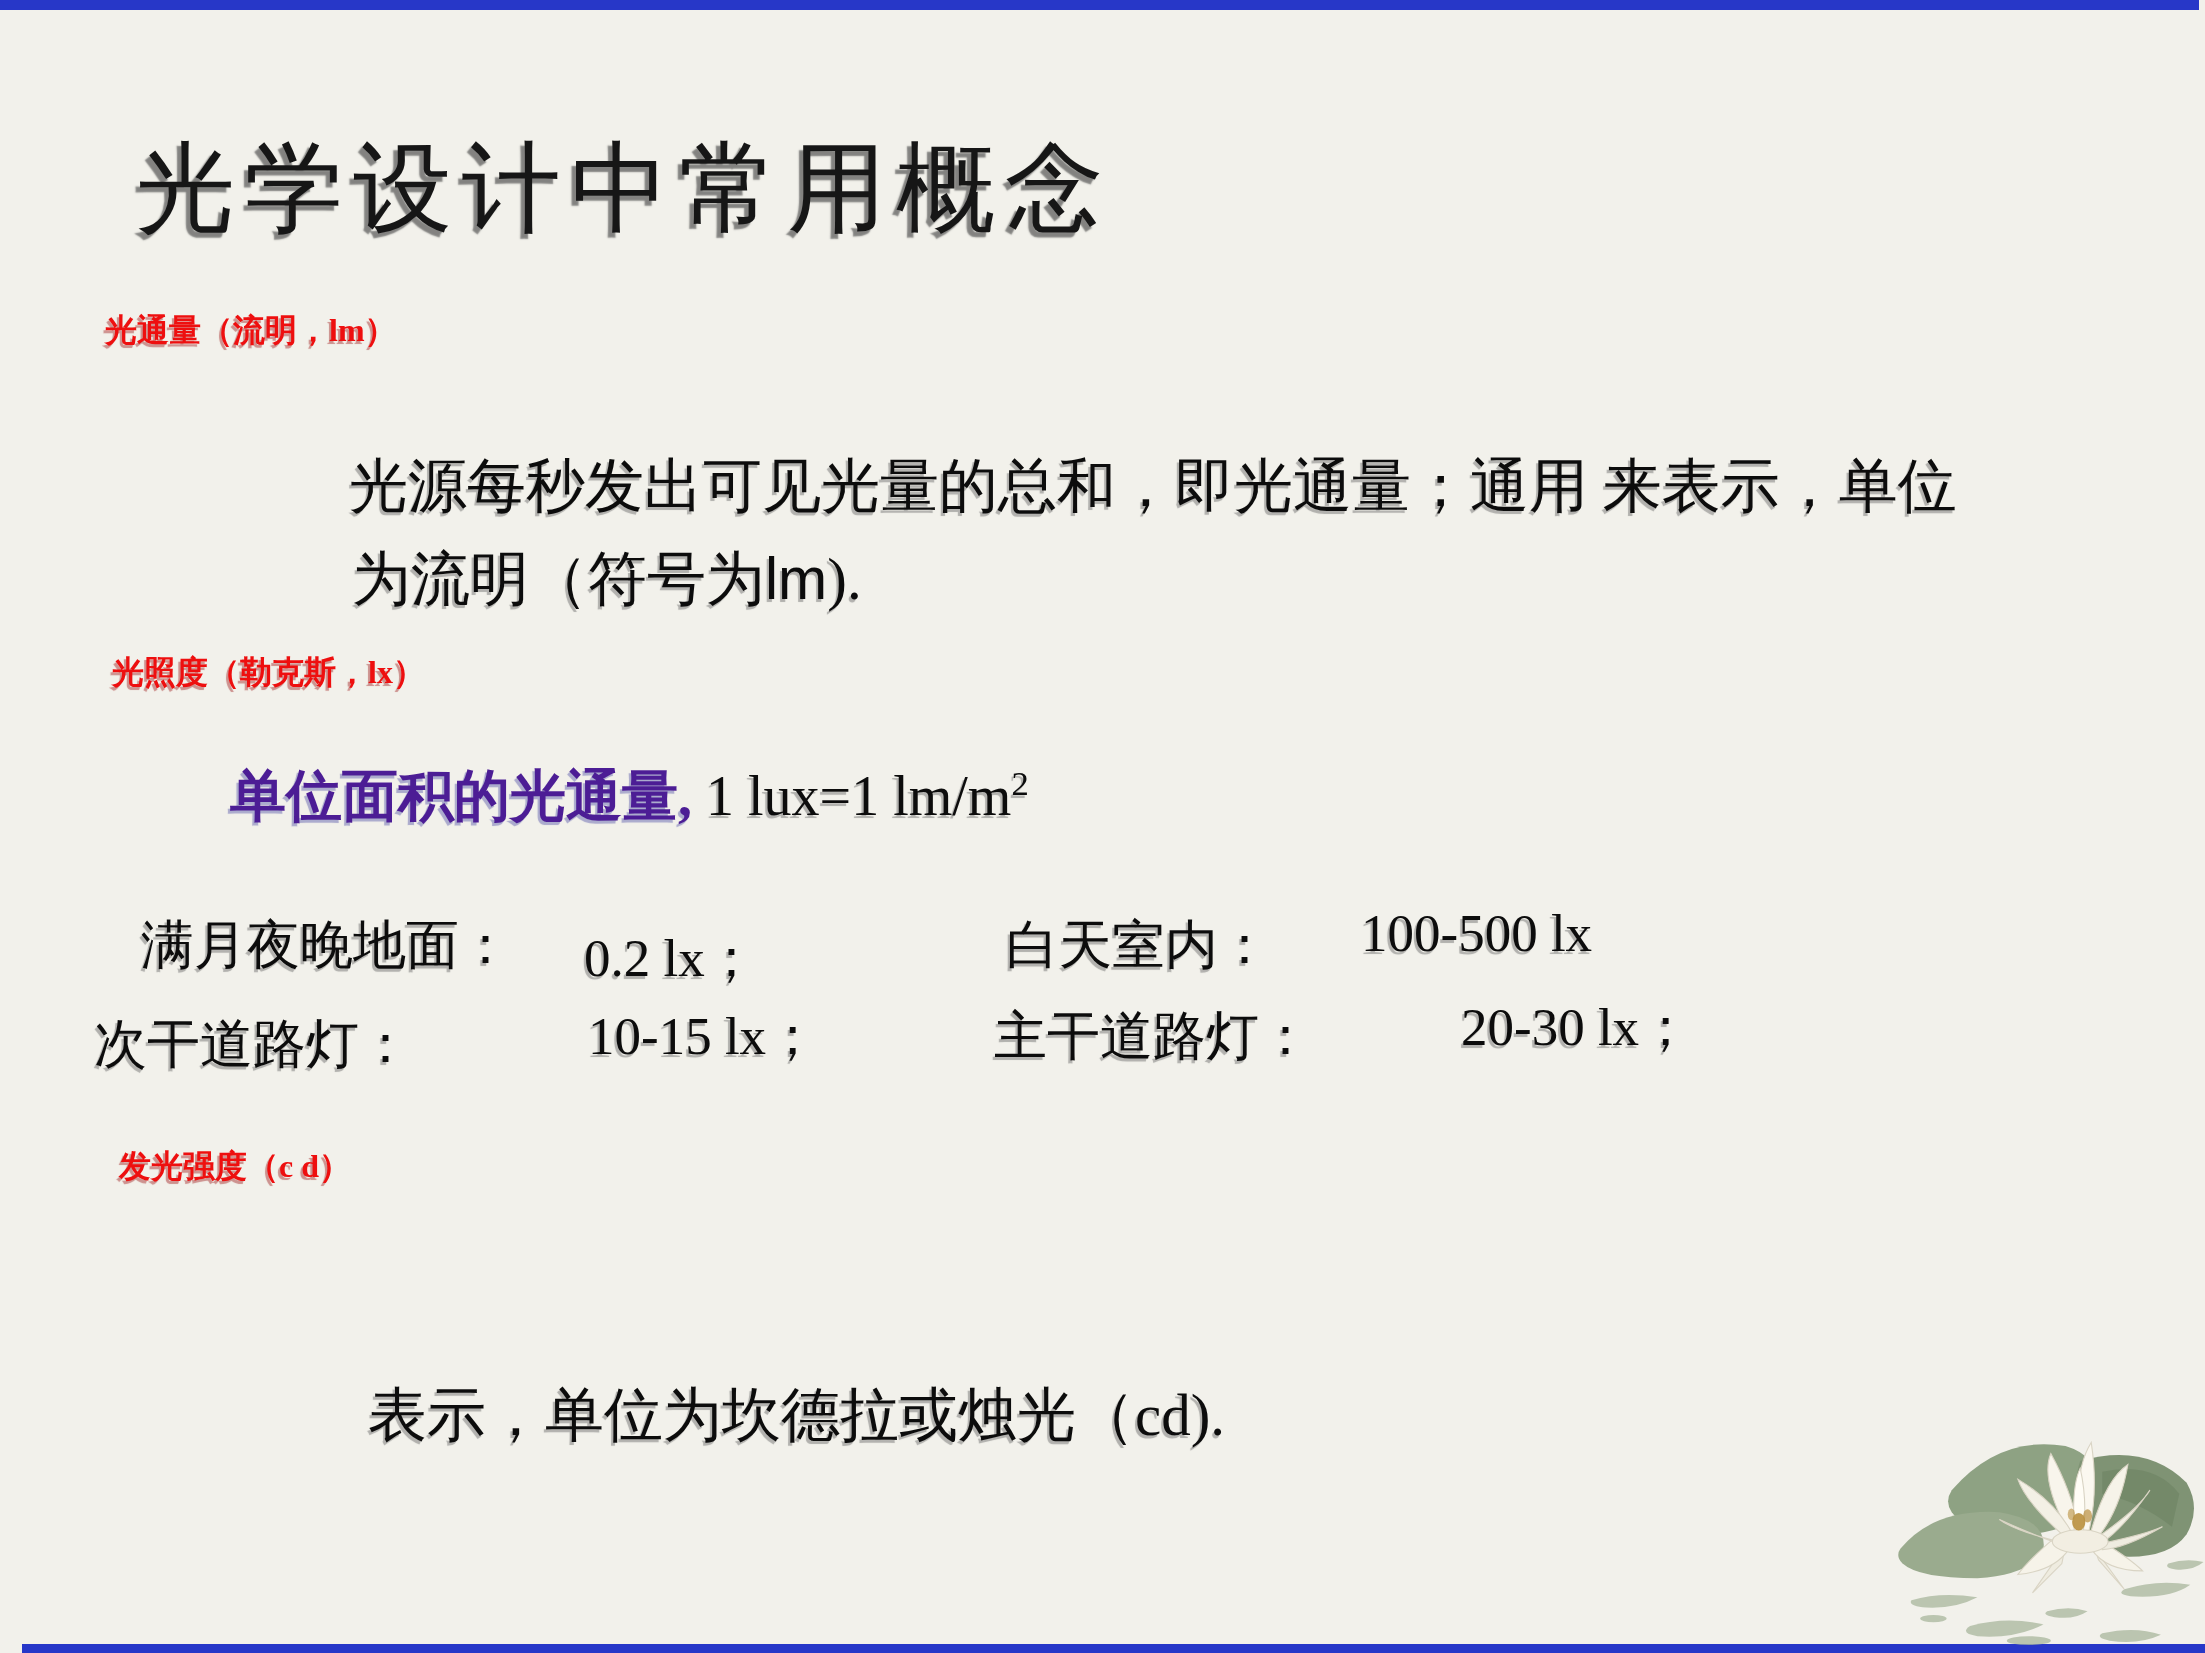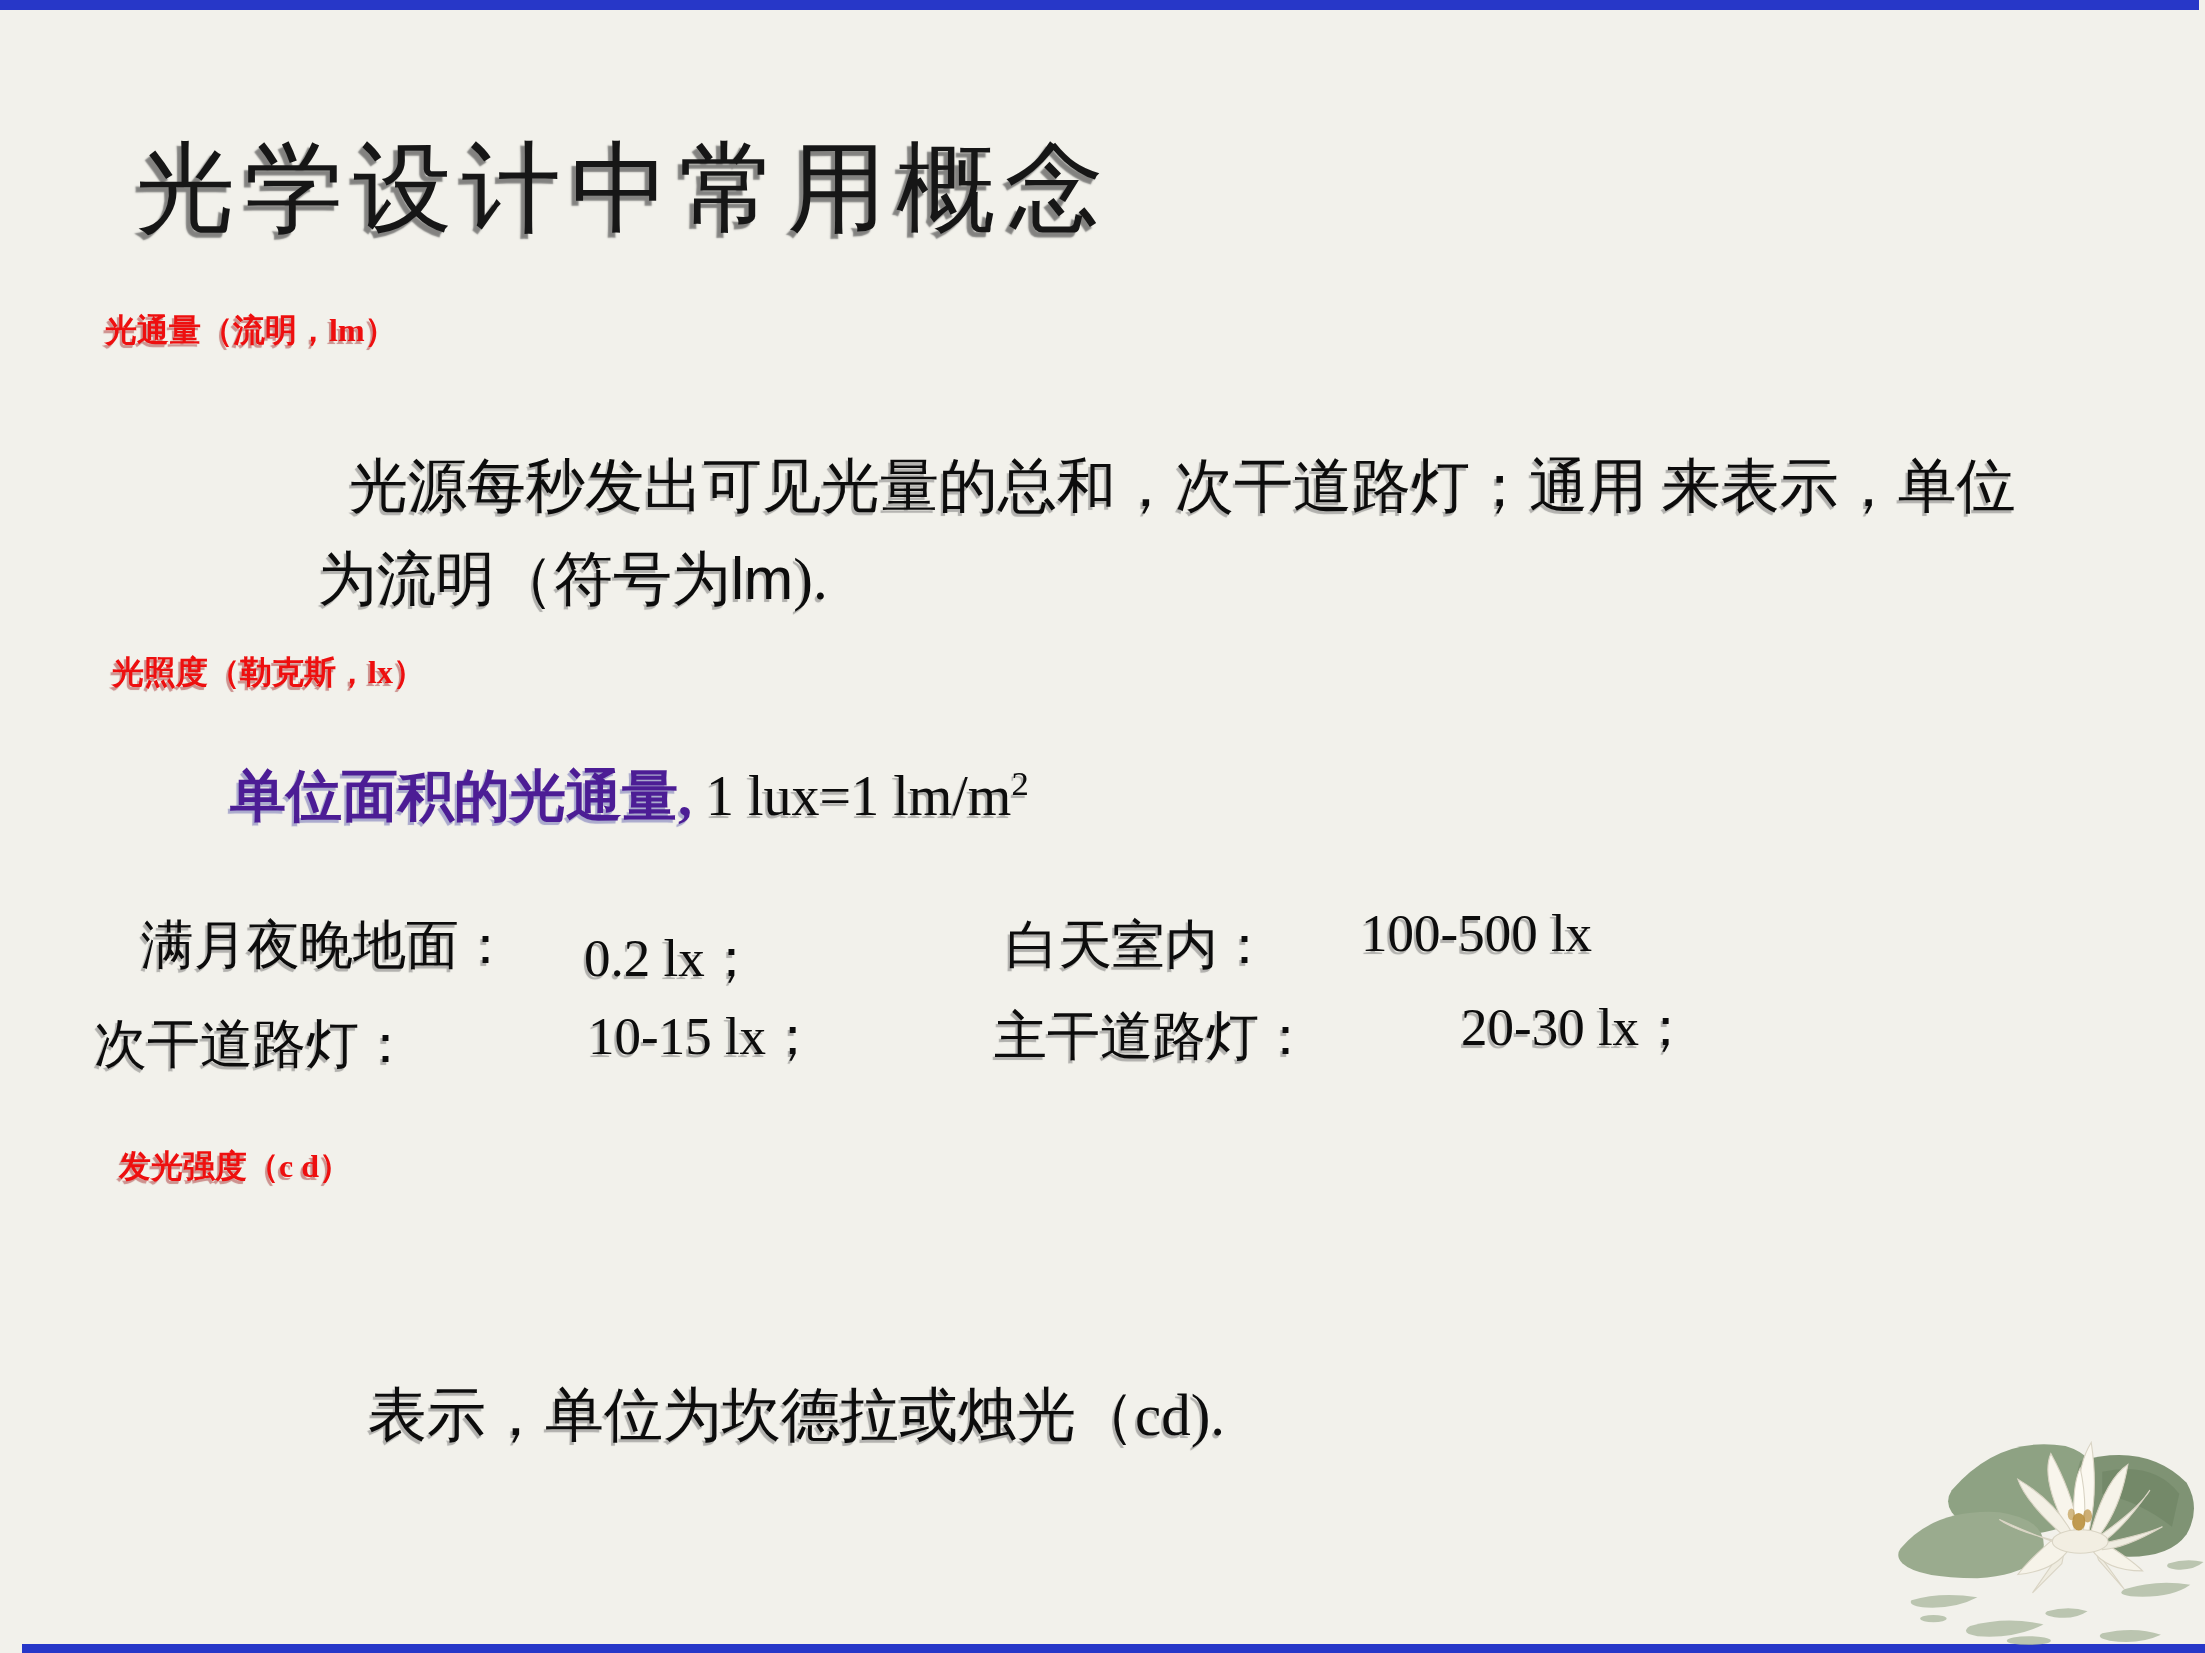--- a/index.html
+++ b/index.html
@@ -30,21 +30,21 @@
   }
   .h-flux{left:105px;top:309px;}
   .h-illum{left:112px;top:651px;}
   .h-intensity{left:119px;top:1145px;}
 
   .body-text{
     color:#0c0c0c;font-size:59px;
     text-shadow:-2.2px 2.9px 0.7px rgba(100,100,100,0.45);
   }
   .p1-l1{left:349px;top:447px;}
-  .p1-l2{left:318px;top:540px;}
+  .p1-l2{left:352px;top:540px;}
   .p3-l1{left:382px;top:1283px;}
   .p3-l2{left:368px;top:1376px;}
   .sans-sym{font-family:"Liberation Sans","DejaVu Sans",sans-serif;}
 
   .def-line{left:230px;top:759px;font-size:56px;}
   .blue-text{
     color:#4c1d95;font-weight:bold;
     text-shadow:-2.2px 2.9px 0.7px rgba(40,40,150,0.35);
     margin-top:12px;
   }
@@ -68,21 +68,21 @@
 <body>
 
 <div class="slide">
 
   <div class="accent-bar top"></div>
   <div class="accent-bar bottom"></div>
 
   <div class="abs slide-title">光学设计中常用概念</div>
 
   <div class="abs red-heading h-flux">光通量（流明，lm）</div>
-  <div class="abs body-text p1-l1">光源每秒发出可见光量的总和，次干道路灯；通用 来表示，单位</div>
+  <div class="abs body-text p1-l1">光源每秒发出可见光量的总和，即光通量；通用 来表示，单位</div>
   <div class="abs body-text p1-l2"><span>为流明（符号为</span><span class="sans-sym">lm</span><span>).</span></div>
 
   <div class="abs red-heading h-illum">光照度（勒克斯，lx）</div>
   <div class="abs def-line"><span class="blue-text">单位面积的光通量,</span><span class="formula"><span> 1 lux=1 lm/m</span><sup>2</sup></span></div>
 
   <div class="abs example ex0-label">满月夜晚地面：</div>
   <div class="abs example ex0-value">0.2 lx；</div>
   <div class="abs example ex1-label">白天室内：</div>
   <div class="abs example ex1-value">100-500 lx</div>
   <div class="abs example ex2-label">次干道路灯：</div>

